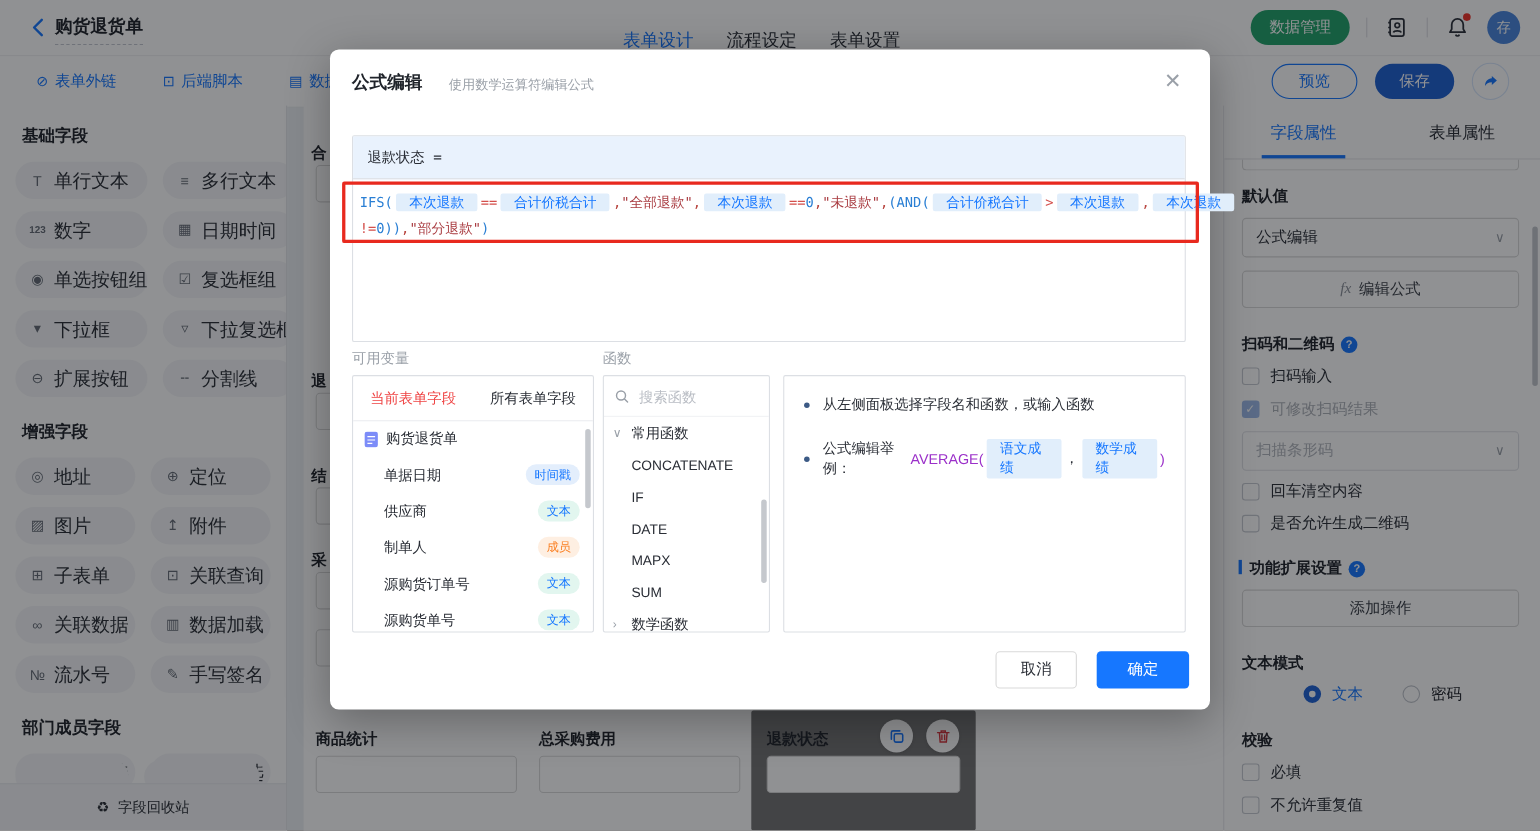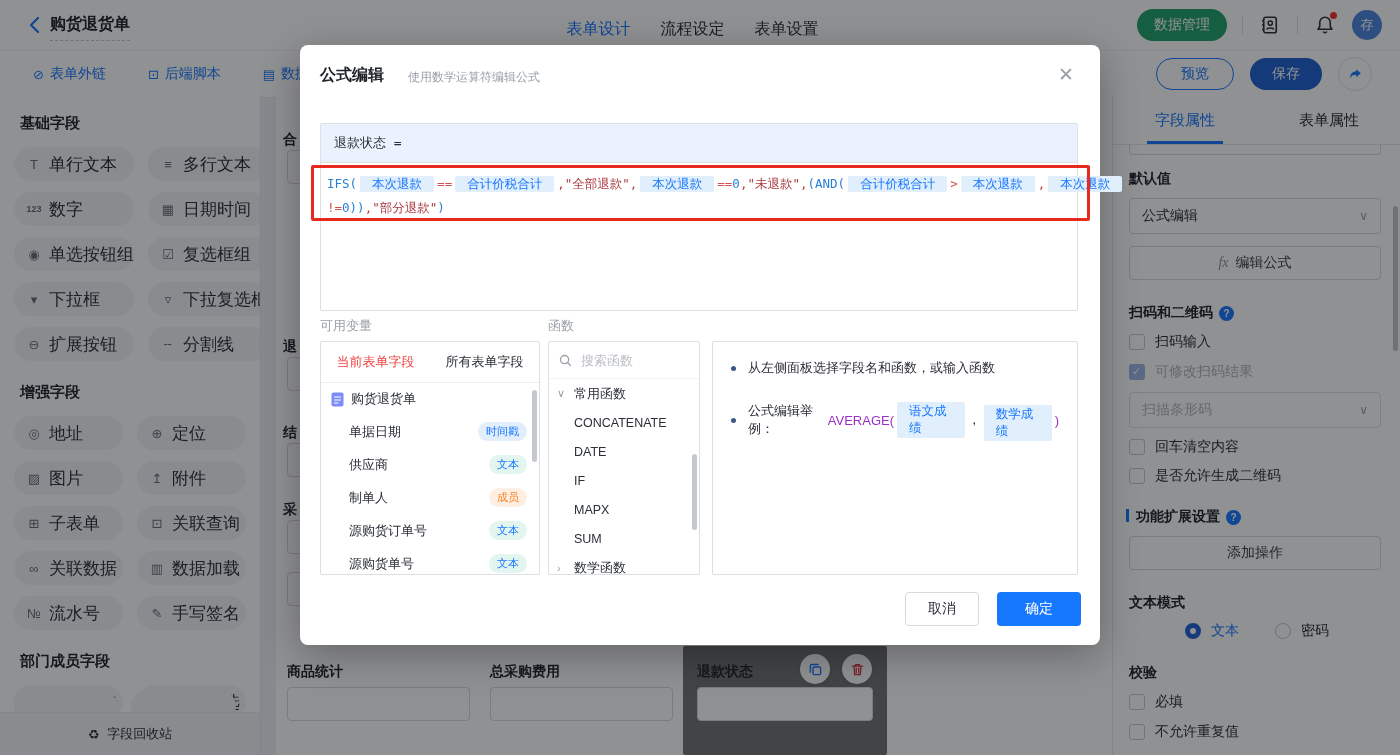--- a/index.html
+++ b/index.html
@@ -3,21 +3,21 @@
 <meta charset="utf-8">
 <style>
   html,body{margin:0;padding:0;background:#555;}
   .app{position:relative;width:1400px;height:755px;overflow:hidden;background:#edf0f4;
        font-family:"Liberation Sans","DejaVu Sans",sans-serif;color:#23262d;}
   
   .header{position:absolute;left:0;top:0;width:1400px;height:50px;background:#fff;z-index:1;}
   .back{position:absolute;left:26px;top:14px;width:20px;height:22px;cursor:pointer;}
   .page-title{position:absolute;left:50px;top:14px;font-size:16px;font-weight:bold;color:#20242b;
               padding-bottom:5px;border-bottom:1px dashed #c3c7cf;}
-  .nav-tabs{position:absolute;left:50%;top:4px;transform:translateX(-53%);display:flex;gap:30px;height:50px;align-items:center;}
+  .nav-tabs{position:absolute;left:50%;top:12px;transform:translateX(-53%);display:flex;gap:30px;height:50px;align-items:center;}
   .nav-tab{font-size:16px;color:#2a2e36;cursor:pointer;}
   .nav-tab.active{color:#1677ff;}
   .header-right{position:absolute;right:18px;top:0;height:50px;display:flex;align-items:center;gap:15px;}
   .green-pill{border:none;background:#22a36b;color:#fff;font-size:14px;padding:7px 17px;border-radius:16px;cursor:pointer;}
   .vdiv{width:1px;height:18px;background:#dcdee3;}
   .hicon{width:24px;height:24px;position:relative;display:inline-flex;align-items:center;justify-content:center;cursor:pointer;}
   .bell-dot{position:absolute;right:0px;top:-1px;width:7px;height:7px;border-radius:50%;background:#f0342a;}
   .avatar{width:30px;height:30px;border-radius:50%;background:#4a86dd;color:#fff;font-size:13px;
           display:flex;align-items:center;justify-content:center;cursor:pointer;}
   
@@ -465,22 +465,22 @@
             <path d="M9.4 9.4l3 3" stroke="#9aa0a8" stroke-width="1.4" stroke-linecap="round"></path>
           </svg>
         <input placeholder="搜索函数" style="">
       </div>
       <div id="fnTree">
           <div class="fn-group">
             <span class="fn-chev">∨</span>
             <span>常用函数</span>
           </div>
           <div class="fn-item">CONCATENATE</div>
+          <div class="fn-item">IF</div>
           <div class="fn-item">DATE</div>
-          <div class="fn-item">IF</div>
           <div class="fn-item">MAPX</div>
           <div class="fn-item">SUM</div>
           <div class="fn-group">
             <span class="fn-chev">›</span>
             <span>数学函数</span>
           </div>
         </div>
       <div class="pscroll" style="top:112px;height:76px;"></div>
     </div>
 
@@ -488,21 +488,21 @@
       <div class="help-row">
         <span class="bullet"></span>
         <span>从左侧面板选择字段名和函数，或输入函数</span>
       </div>
       <div class="help-row">
         <span class="bullet"></span>
         <span>公式编辑举例：</span>
         <span class="hl-fn">AVERAGE(</span>
         <span class="tok-pill" style="font-size:12.5px;">语文成绩</span>
         <span>，</span>
-        <span class="tok-pill" style="font-size:12.5px;margin-top:6px;">数学成绩</span>
+        <span class="tok-pill" style="font-size:12.5px;">数学成绩</span>
         <span class="hl-fn">)</span>
       </div>
     </div>
 
     <button class="m-footer-btn btn-cancel">取消</button>
     <button class="m-footer-btn btn-ok">确定</button>
   </div>
 
 </div>
 

